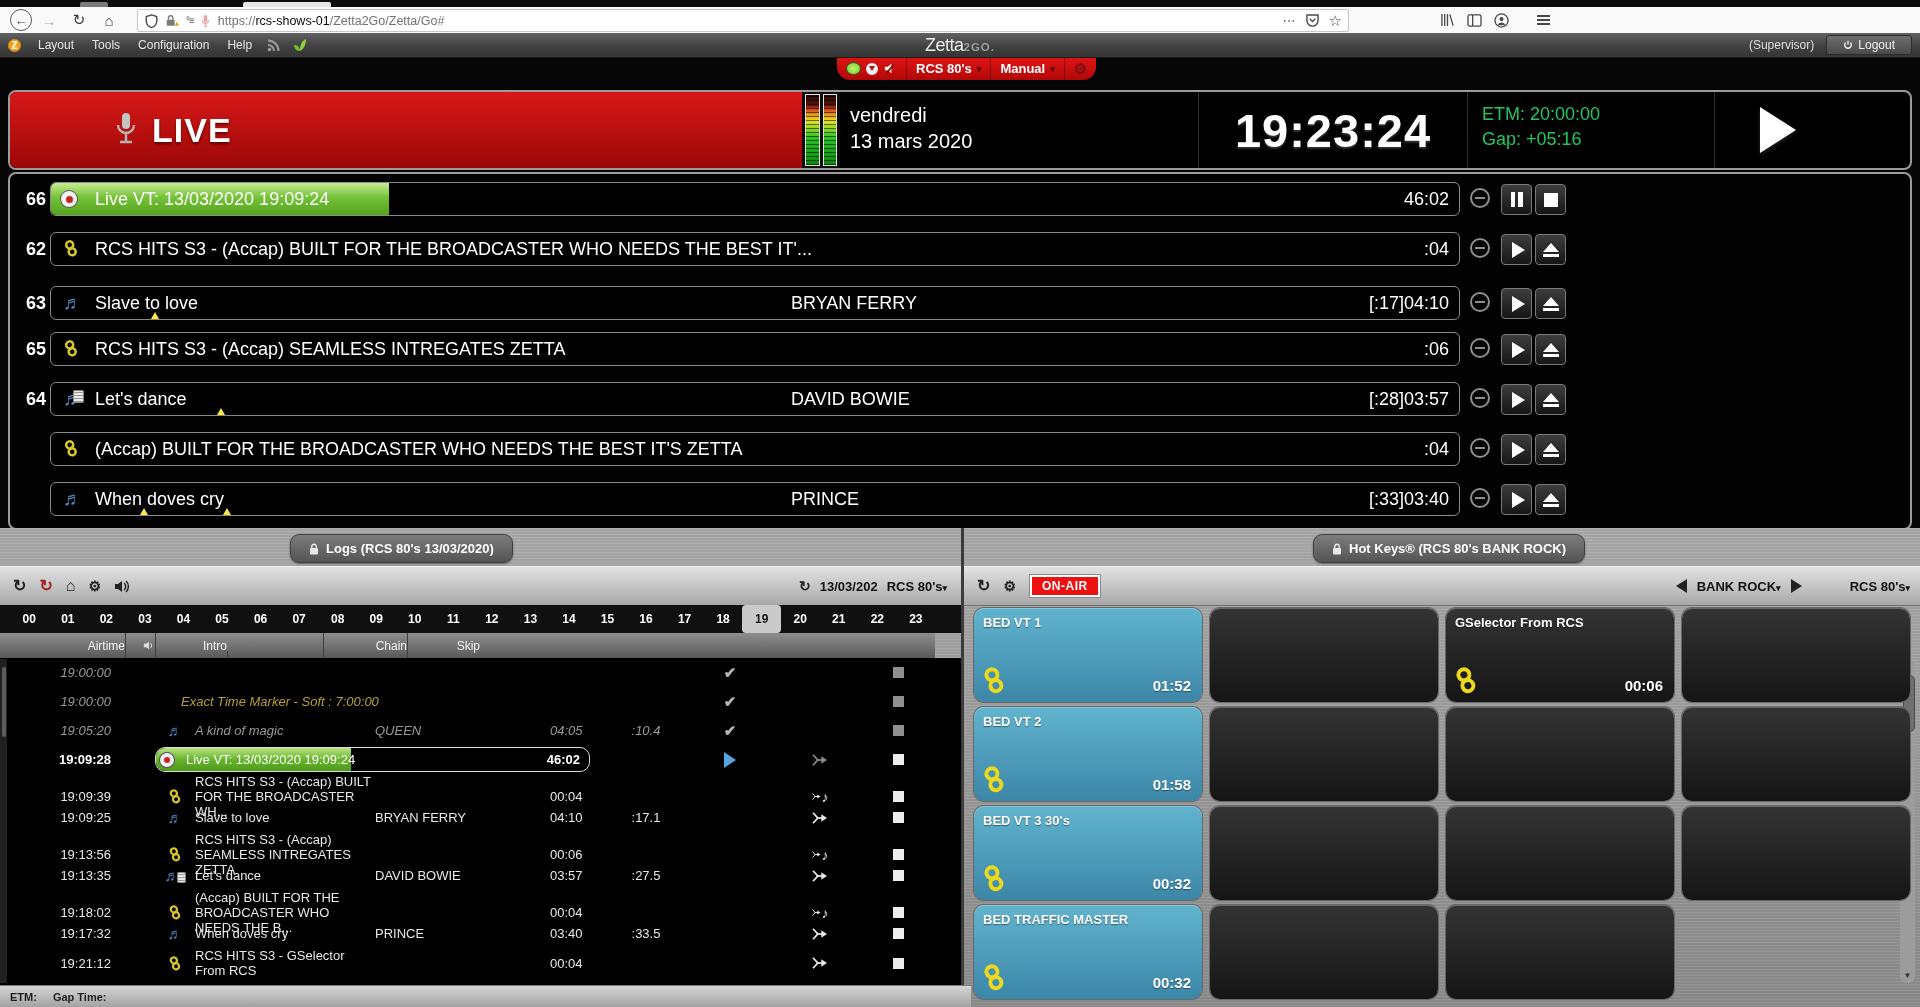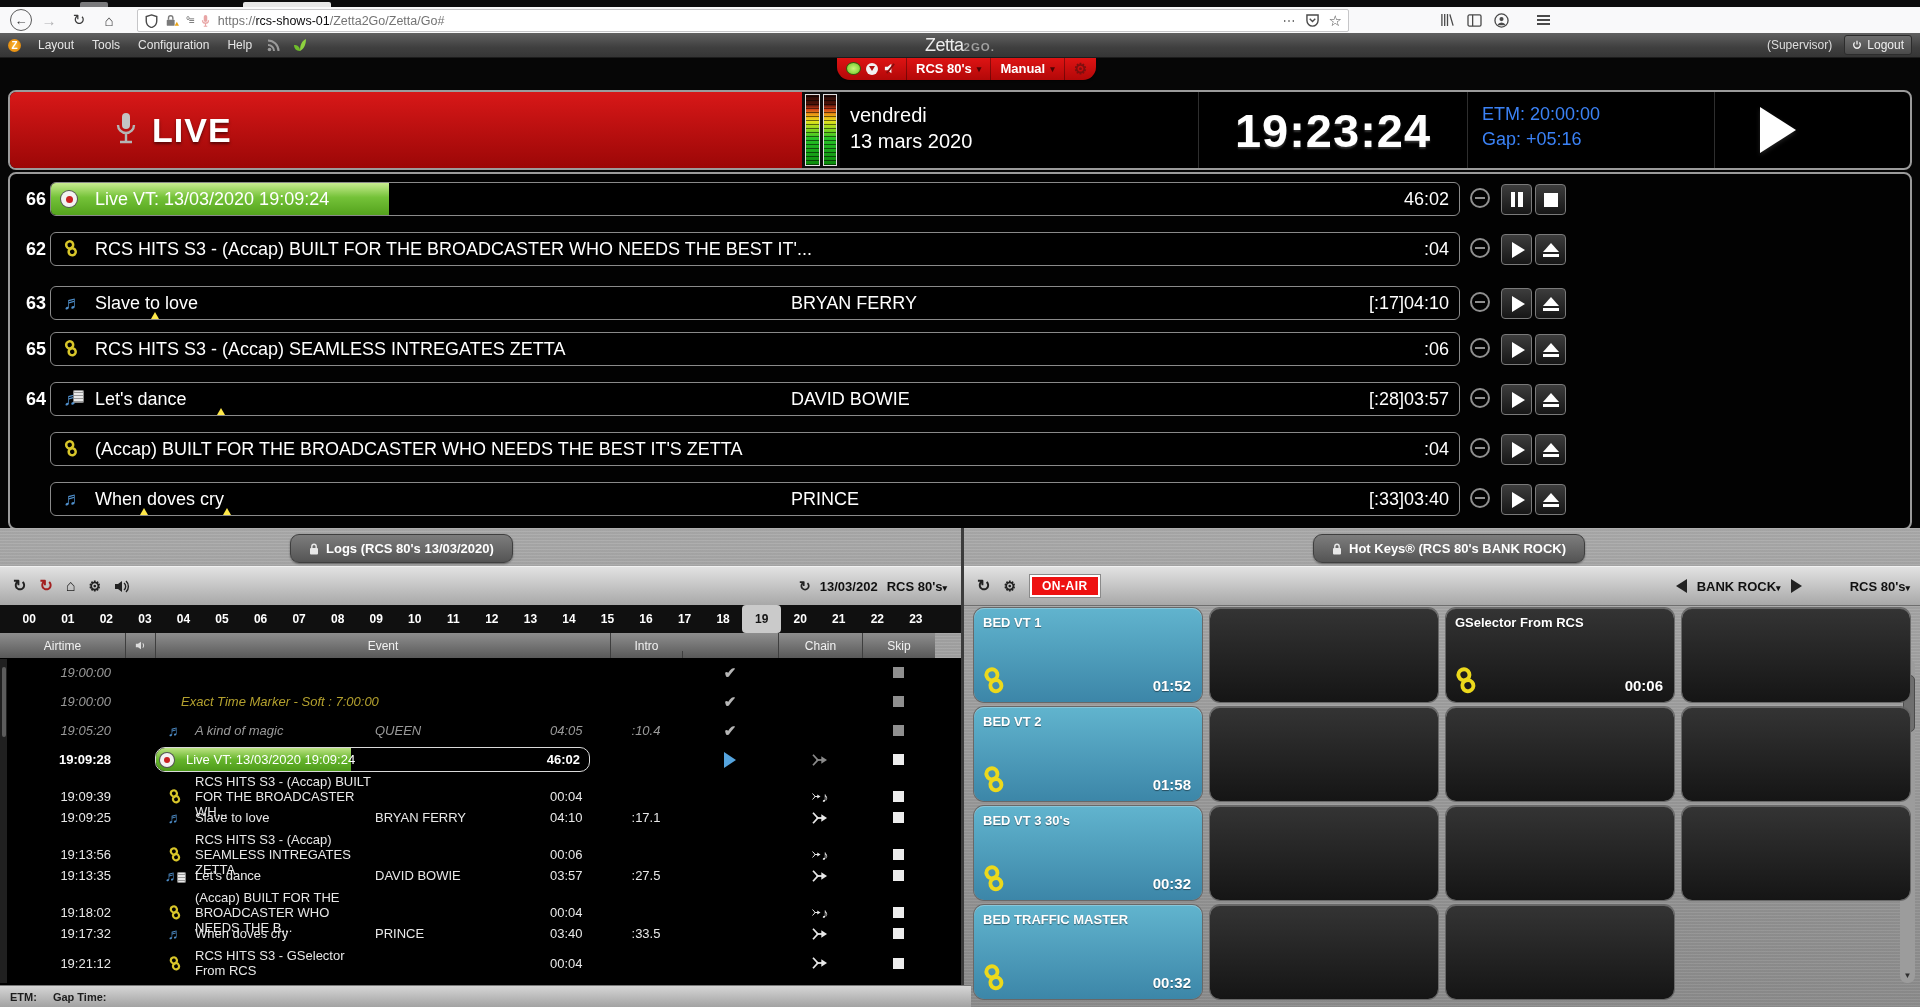--- a/index.html
+++ b/index.html
@@ -31,21 +31,21 @@
     background:linear-gradient(#616161,#3f3f3f 60%,#353535);border-bottom:1px solid #1c1c1c;
     display:flex;align-items:center;color:#e6e6e6;font-size:12px;z-index:6}
   #zlogo{width:13px;height:13px;border-radius:50%;background:radial-gradient(#ffb733,#d97b00);
     color:#fff;font-size:10px;font-weight:bold;display:flex;align-items:center;justify-content:center;margin:0 8px 0 8px}
   .mitem{padding:0 9px;cursor:default}
   #brand{position:absolute;left:0;right:0;text-align:center;pointer-events:none}
   #brand .b1{font-size:18px;color:#ececec;letter-spacing:-0.5px}
   #brand .b2{font-size:11.5px;font-weight:bold;color:#9f9f9f;letter-spacing:1px}
   #menubar-right{position:absolute;right:8px;display:flex;align-items:center;gap:12px}
   #logout-btn{display:flex;align-items:center;gap:5px;background:linear-gradient(#6e6e6e,#4a4a4a);
-    border:1px solid #2c2c2c;border-radius:3px;padding:2px 7px;color:#efefef}
+    border:1px solid #2c2c2c;border-radius:3px;padding:2px 16px;color:#efefef}
 
   
   #stage{position:absolute;top:57px;bottom:0;left:0;right:0;background:#060606}
 
   
   #onair-pill{position:absolute;top:0;left:837px;height:23px;z-index:5;display:flex;align-items:stretch;
     background:linear-gradient(#e01414,#b20808);border-radius:0 0 13px 13px;
     box-shadow:0 1px 2px rgba(0,0,0,.6);color:#fff;font-weight:bold;font-size:13px}
   .pill-sec{display:flex;align-items:center;padding:0 9px;border-right:1px solid rgba(0,0,0,.35);gap:5px}
   .pill-sec:last-child{border-right:none}
@@ -67,21 +67,21 @@
   .vu-bar{flex:1;border:1px solid #e0e0e0;
     background:linear-gradient(to top,#0b8a0b 0%,#27c227 38%,#90d81e 52%,#e8e11c 63%,#e89a14 72%,#cf3d18 80%,#511308 86%,#260a05 100%);
     background-clip:padding-box;position:relative}
   .vu-bar::after{content:"";position:absolute;inset:0;
     background:repeating-linear-gradient(to top,rgba(0,0,0,.55) 0 1px,transparent 1px 4px)}
   #date-block{width:348px;color:#fff;padding:10px 0 0 10px;flex-shrink:0}
   #date-block div{font-size:20px;line-height:26px}
   #clock-block{width:268px;display:flex;align-items:center;justify-content:center;flex-shrink:0;
     border-left:1px solid #2e2e2e;border-right:1px solid #2e2e2e}
   #clock{color:#fff;font-size:47px;font-weight:bold;letter-spacing:1px;text-shadow:0 2px 2px #333}
-  #etm-block{width:232px;color:#3b82f6;padding:10px 0 0 14px;flex-shrink:0;border-right:1px solid #2e2e2e}
+  #etm-block{width:232px;color:#22c55e;padding:10px 0 0 14px;flex-shrink:0;border-right:1px solid #2e2e2e}
   #etm-block div{font-size:18px;line-height:25px}
   #play-block{flex:1;display:flex;align-items:center;justify-content:center}
   #big-play{width:0;height:0;border-left:36px solid #fff;border-top:23px solid transparent;
     border-bottom:23px solid transparent;margin-right:70px;filter:drop-shadow(0 2px 2px #222)}
 
   
   #playlist{position:absolute;top:115px;left:8px;right:8px;height:354px;background:#020202;
     border:2px solid #9b9b9b;border-radius:8px;overflow:hidden}
   .prow{position:absolute;left:0;right:0;height:34px}
   .pnum{position:absolute;left:0;top:0;width:36px;text-align:right;color:#fff;
@@ -133,21 +133,21 @@
   #logs-toolbar{left:0;width:961px}
   #logs-tb-right{position:absolute;right:14px;display:flex;align-items:center;gap:9px;
     font-size:13px;font-weight:bold;color:#111}
   #hour-tabs{position:absolute;top:77px;left:0;width:961px;height:28px;background:#101010;
     display:flex;padding:0 26px 0 10px;box-sizing:border-box}
   .hour{flex:1;display:flex;align-items:center;justify-content:center;color:#fff;
     font-size:12px;font-weight:bold}
   .hour.sel{background:#cacaca;color:#141414;border-radius:4px}
   #log-header{position:absolute;top:105px;left:0;width:935px;height:25px;display:flex;
     background:linear-gradient(#8e8e8e,#595959);color:#f2f2f2;font-size:12px;align-items:center}
-  #log-header .hc{display:flex;align-items:center;justify-content:center;height:100%;
+  #log-header .hc{display:flex;align-items:center;justify-content:flex-end;height:100%;
     border-left:1px solid #3e3e3e;box-sizing:border-box}
   #log-header .hc:first-child{border-left:none}
   #log-body{position:absolute;top:130px;bottom:22px;left:0;width:961px;background:#000}
   .lrow{display:grid;grid-template-columns:125px 30px 40px 180px 175px 60px 72px 96px 84px 73px;
     height:29px;align-items:center;color:#e8e8e8;font-size:13px}
   .l-air{text-align:right;padding-right:14px}
   .l-air.past,.l-title.past,.l-artist.past,.l-dur.past,.l-intro.past{color:#9a9a9a;font-style:italic}
   .l-air.cur{color:#fff;font-weight:bold}
   .l-ico{display:flex;align-items:center;justify-content:center}
   .l-note{color:#4f8fcb;font-size:15px}
@@ -588,23 +588,20 @@
           <span>Airtime</span>
         </div>
         <div class="hc" style="width: 30px;">
           <span class="svgwrap" style="width:12px;height:11px">
             <svg viewBox="0 0 14 12">
               <path d="M1 4 H3.5 L7 1.5 V10.5 L3.5 8 H1 Z" fill="#ddd"></path>
               <path d="M9 3.5 a3.5 3.5 0 0 1 0 5" fill="none" stroke="#ddd" stroke-width="1.2"></path>
             </svg>
           </span>
         </div>
-        <div class="hc" style="width: 455px;">
-          <span>Event</span>
-        </div>
         <div class="hc" style="width: 72px;">
           <span>Intro</span>
         </div>
         <div class="hc" style="width: 96px; margin-top: 36px;">
           <span>Status</span>
         </div>
         <div class="hc" style="width: 84px;">
           <span>Chain</span>
         </div>
         <div class="hc" style="width: 73px;">

